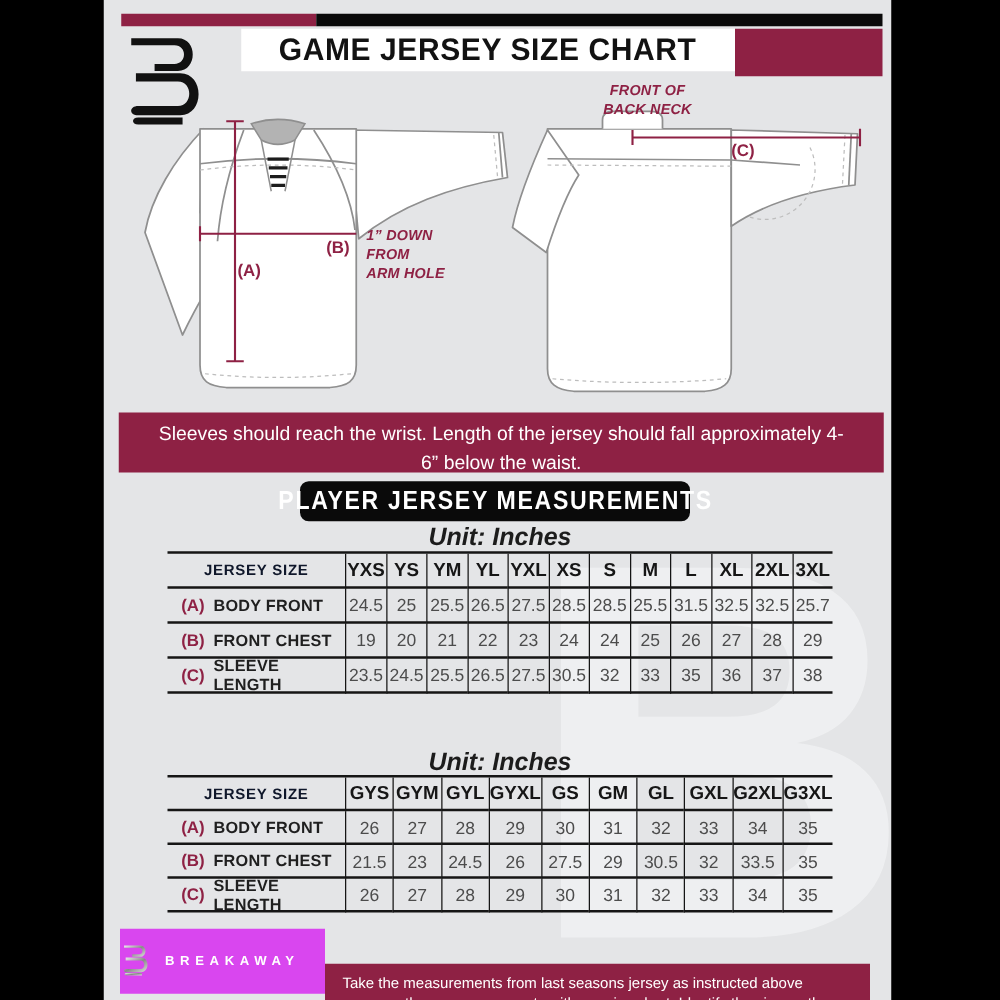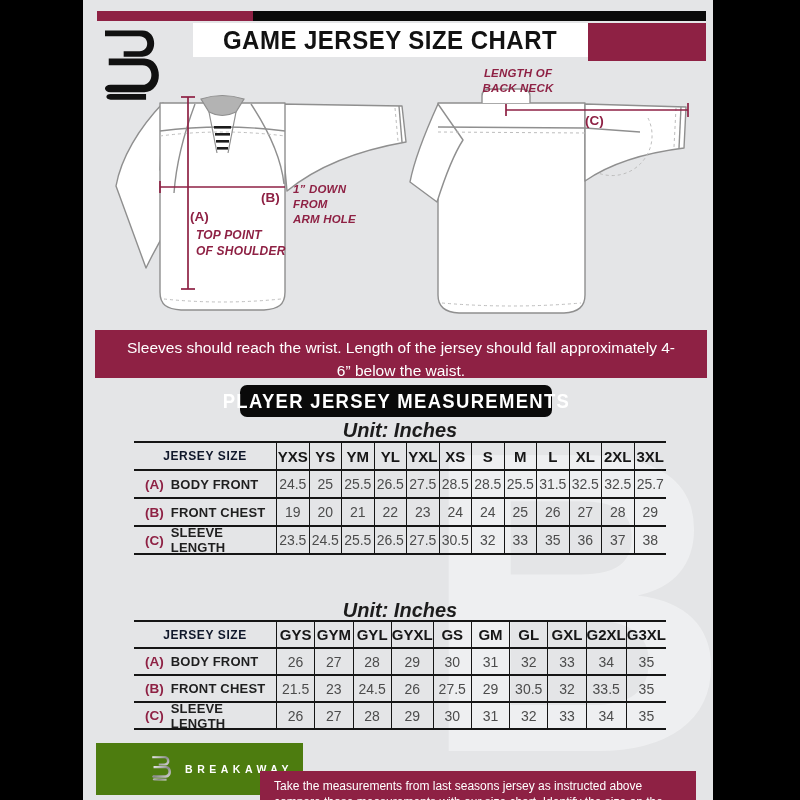--- a/index.html
+++ b/index.html
@@ -31,21 +31,21 @@
   .rowkey { color:#8e2144; font-size:13.5px; font-weight:bold; }
   .rowname { font-size:13px; font-weight:bold; color:#1f1f1f; letter-spacing:.2px; }
   .val { font-size:14px; color:#4c4c4c; }
 
   .note-maroon { color:#8e2144; font-weight:bold; z-index:3; }
   .lbl { font-size:13.5px; }
   .itnote { font-style:italic; font-size:11.5px; line-height:1.32; letter-spacing:.2px; }
 
   .watermark { color:#f6f7f8; opacity:.6; font-weight:bold; font-size:430px; line-height:.8; z-index:1; user-select:none; }
 
-  .footer-black { background:#4d7c0f; display:flex; align-items:center; justify-content:center; gap:10px; z-index:2;padding-left:43px; }
+  .footer-black { background:#d946ef; display:flex; align-items:center; gap:10px; z-index:2; }
   .brand { color:#fff; font-size:10.5px; font-weight:bold; letter-spacing:4.5px; white-space:nowrap; }
   .footer-note { color:#fff; font-size:12px; line-height:1.35; z-index:2;margin-top:28px; }
   .footer-note-inner { padding:7px 12px 0 14px; }
 
   svg { display:block; }
 </style>
 </head>
 <body>
 
 <div class="page">
@@ -118,35 +118,31 @@
       <path d="M181 289 L195 289"></path>
       <path d="M160 187 L285 187"></path>
       <path d="M160 181 L160 193"></path>
       <path d="M506 110 L688 110"></path>
       <path d="M506 104 L506 116"></path>
       <path d="M688 103 L688 117"></path>
     </g>
   </svg>
 
   <div class="abs note-maroon itnote" style="left:466px; top:66px; width:104px; text-align:center; z-index:3;">
-    <div>LENGTH OF</div>
+    <div>FRONT OF</div>
     <div>BACK NECK</div>
   </div>
   <div class="abs note-maroon lbl" style="left:585px; top:113px;">(C)</div>
   <div class="abs note-maroon lbl" style="left:261px; top:190px;">(B)</div>
   <div class="abs note-maroon itnote" style="left:293px; top:182px;">
     <div>1” DOWN</div>
     <div>FROM</div>
     <div>ARM HOLE</div>
   </div>
   <div class="abs note-maroon lbl" style="left:190px; top:209px;">(A)</div>
-  <div class="abs note-maroon itnote" style="left:196px; top:228px; font-size:12px;">
-    <div>TOP POINT</div>
-    <div>OF SHOULDER</div>
-  </div>
 
   <div class="abs maroon banner" style="left:95px; top:330px; width:612px; height:48px;">
     <div class="banner-inner">Sleeves should reach the wrist. Length of the jersey should fall approximately 4-6” below the waist.</div>
   </div>
 
   <div class="abs watermark" style="left:420px; top:430px;">B</div>
 
   <div class="abs section-head" style="left:240px; top:385px; width:312px; height:32px;">
     <span>PLAYER JERSEY MEASUREMENTS</span>
   </div>

